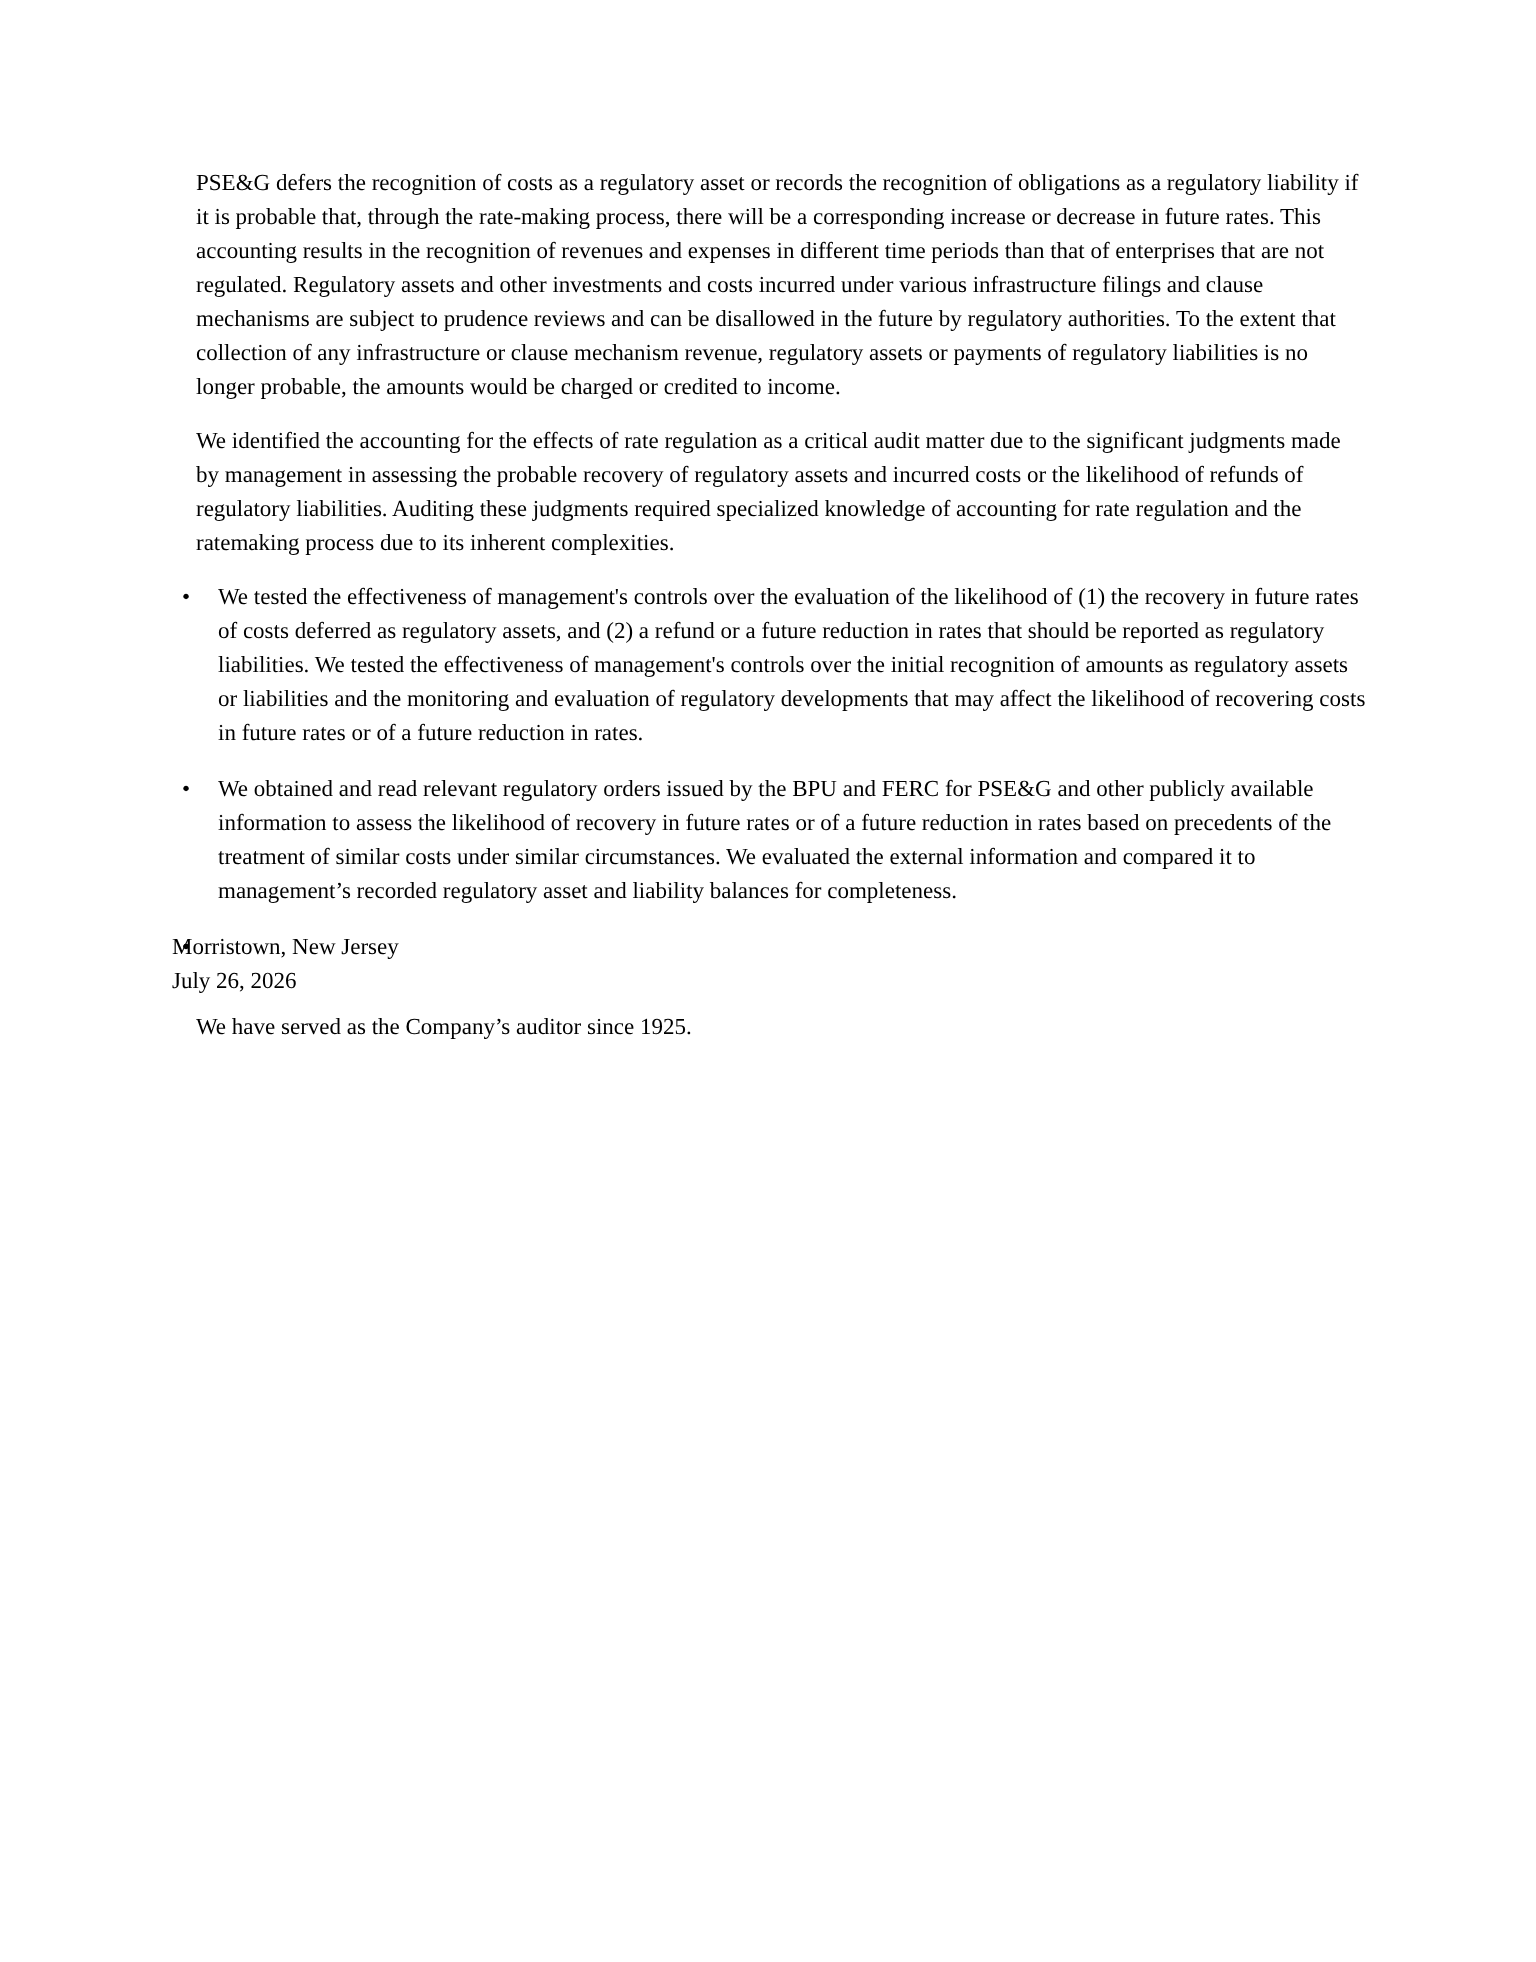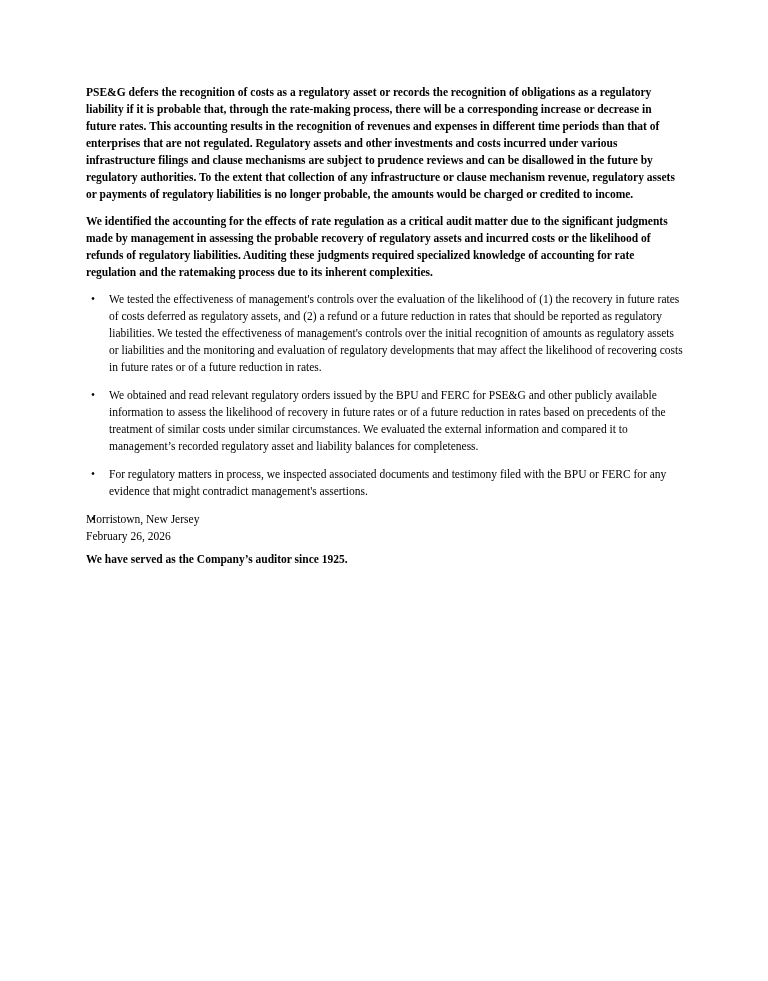--- a/index.html
+++ b/index.html
@@ -19,22 +19,21 @@
     overflow: hidden;
   }
   .content {
     position: absolute;
     left: 86px;
     top: 84px;
     width: 598px;
     text-align: left;
   }
   .para {
-    margin: 0 0 10px 0;
-    font-weight: bold;
+    margin: 0 0 10px 12px;
   }
   .heading-italic {
     font-style: italic;
     margin: 0 0 10px 0;
   }
   ul.bullet-list {
     list-style: none;
     margin: 0 0 10px 0;
     padding: 0;
   }
@@ -78,30 +77,29 @@
       <li>
         <span class="bullet-marker">•</span>
         <span>We tested the effectiveness of management's controls over the evaluation of the likelihood of (1) the recovery in future rates of costs deferred as regulatory assets, and (2) a refund or a future reduction in rates that should be reported as regulatory liabilities. We tested the effectiveness of management's controls over the initial recognition of amounts as regulatory assets or liabilities and the monitoring and evaluation of regulatory developments that may affect the likelihood of recovering costs in future rates or of a future reduction in rates.</span>
       </li>
       <li>
         <span class="bullet-marker">•</span>
         <span>We obtained and read relevant regulatory orders issued by the BPU and FERC for PSE&amp;G and other publicly available information to assess the likelihood of recovery in future rates or of a future reduction in rates based on precedents of the treatment of similar costs under similar circumstances. We evaluated the external information and compared it to management’s recorded regulatory asset and liability balances for completeness.</span>
       </li>
       <li>
         <span class="bullet-marker">•</span>
-        <span>For regulatory matters in process, we inspected associated documents and testimony filed with the BPU or FERC for any evidence that might contradict management's assertions.</span>
       </li>
       <li>
         <span class="bullet-marker">•</span>
       </li>
     </ul>
 
 
     <div class="loc-date-block">
       <div>Morristown, New Jersey</div>
-      <div>February 26, 2026</div>
+      <div>July 26, 2026</div>
     </div>
 
     <p class="para">We have served as the Company’s auditor since 1925.</p>
 
   </div>
 
 </div>
 
 </body></html>

